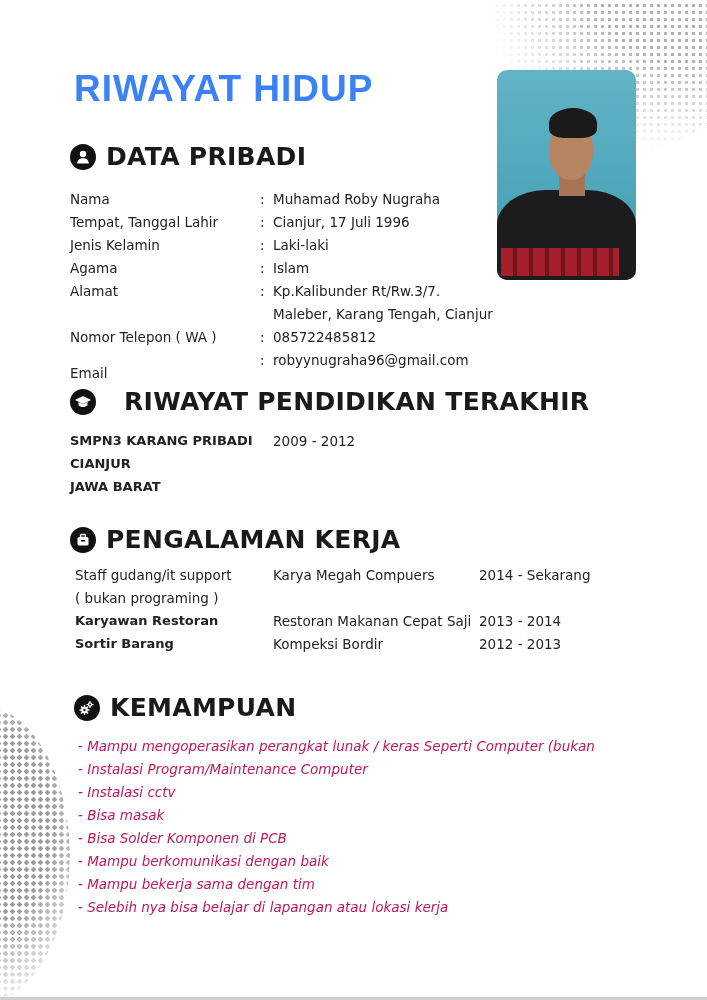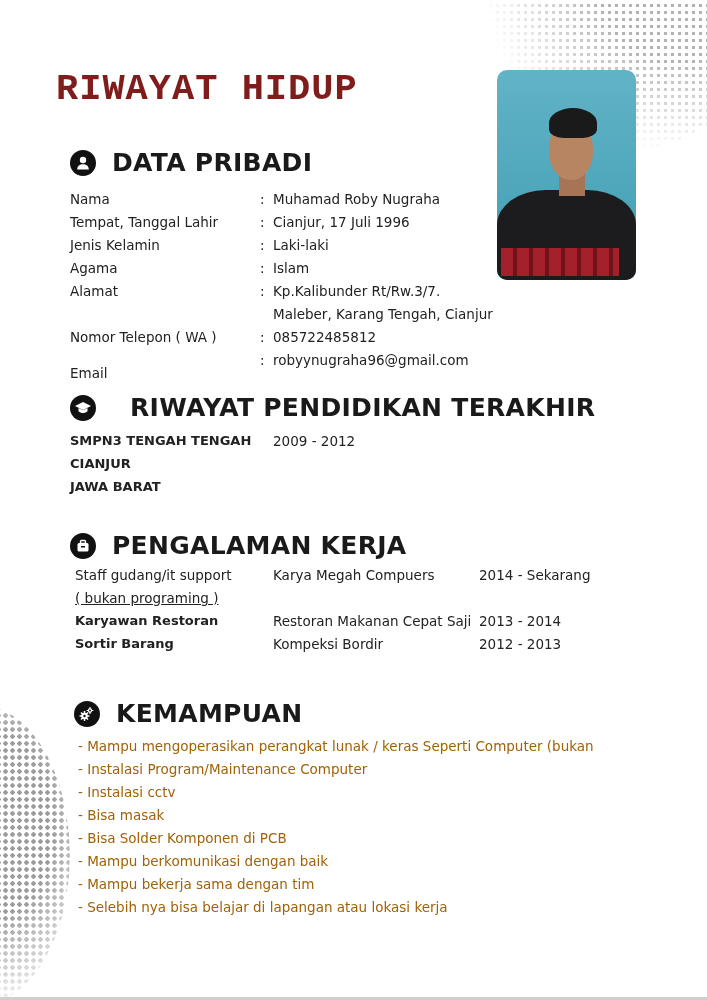--- a/index.html
+++ b/index.html
@@ -20,23 +20,23 @@
     position: absolute; left: -110px; top: 705px; width: 180px; height: 300px;
     border-radius: 50%;
     background-image: radial-gradient(circle, #9c9c9c 2px, transparent 2.4px);
     background-size: 7px 7px;
     -webkit-mask-image: radial-gradient(ellipse at 60% 40%, rgba(0,0,0,1) 35%, rgba(0,0,0,0) 75%);
             mask-image: radial-gradient(ellipse at 60% 40%, rgba(0,0,0,1) 35%, rgba(0,0,0,0) 75%);
   }
   .bottom-line { position: absolute; left: 0; right: 0; bottom: 0; height: 3px; background: #cfcfcf; }
 
   .title {
-    position: absolute; left: 56px; top: 68px; margin: 0;
-    font-family: Liberation Mono, monospace; font-weight: bold; font-size: 37px;
-    color: #7f1d1d; letter-spacing: 1px;
+    position: absolute; left: 74px; top: 68px; margin: 0;
+    font-family: Liberation Sans, sans-serif; font-weight: bold; font-size: 37px;
+    color: #3b82f6; letter-spacing: 1px;
   }
   .photo {
     position: absolute; left: 497px; top: 70px; width: 139px; height: 210px;
     border-radius: 10px; overflow: hidden;
     background: linear-gradient(180deg, #62b3c6 0%, #4ea6bb 60%, #3f98ad 100%);
   }
   .photo .hair { position: absolute; left: 52px; top: 38px; width: 48px; height: 30px; background: #1a1a1a; border-radius: 50% 50% 30% 30%; }
   .photo .face { position: absolute; left: 52px; top: 52px; width: 44px; height: 58px; background: #b88563; border-radius: 45% 45% 48% 48%; }
   .photo .neck { position: absolute; left: 62px; top: 104px; width: 26px; height: 22px; background: #a77556; }
   .photo .shirt { position: absolute; left: 0; top: 120px; width: 139px; height: 100px; background: #1c1c1e; border-radius: 35% 35% 0 0; }
@@ -44,28 +44,28 @@
     background: repeating-linear-gradient(90deg, #b3202c 0 12px, #7a121b 12px 16px); opacity: .9; }
 
   .section-head {
     position: absolute; left: 70px; display: flex; align-items: center; gap: 10px;
   }
   .section-head .ic {
     width: 26px; height: 26px; border-radius: 50%; background: #111;
     display: flex; align-items: center; justify-content: center;
   }
   .section-head h2 {
-    margin: 6px; font-family: "DejaVu Sans", sans-serif; font-weight: bold;
+    margin: 0; font-family: "DejaVu Sans", sans-serif; font-weight: bold;
     font-size: 25px; color: #1a1a1a; letter-spacing: .3px;
   }
 
   .row { position: absolute; font-size: 13.5px; color: #222; white-space: nowrap; }
   .strong { font-weight: bold; font-size: 13px; }
 
-  .skills { position: absolute; left: 78px; top: 735px; width: 540px; font-size: 13.5px; line-height: 23px; color: #a16207; }
+  .skills { position: absolute; left: 78px; top: 735px; width: 540px; font-size: 13.5px; line-height: 23px; color: #be185d; font-style: italic; }
   .skills .item { white-space: nowrap; }
   .skills .cont { padding-left: 12px; }
 </style>
 </head>
 <body>
 
 <div class="halftone-tr"></div>
 <div class="halftone-bl"></div>
 <div class="bottom-line"></div>
 
@@ -124,40 +124,40 @@
   <span class="ic">
     <svg width="18" height="14" viewBox="0 0 18 14">
         <path d="M9 1 L17 5 L9 9 L1 5 Z" fill="#fff"></path>
         <path d="M4.5 7v3.2c1.2 1.2 2.8 1.8 4.5 1.8s3.3-.6 4.5-1.8V7L9 9.3z" fill="#fff"></path>
       </svg>
   </span>
   <h2>RIWAYAT PENDIDIKAN TERAKHIR</h2>
 </div>
 
 <div>
-  <div class="row strong" style="left:70px; top:433px;">SMPN3 TENGAH TENGAH</div>
+  <div class="row strong" style="left:70px; top:433px;">SMPN3 KARANG PRIBADI</div>
   <div class="row strong" style="left:70px; top:456px;">CIANJUR</div>
   <div class="row strong" style="left:70px; top:479px;">JAWA BARAT</div>
   <div class="row" style="left:273px; top:433px;">2009 - 2012</div>
 </div>
 
 <div class="section-head" style="top:525px;">
   <span class="ic">
     <svg width="16" height="16" viewBox="0 0 16 16">
         <rect x="5.5" y="2.5" width="5" height="3" rx="1" fill="none" stroke="#fff" stroke-width="1.4"></rect>
         <rect x="2.5" y="5" width="11" height="8.5" rx="1.5" fill="#fff"></rect>
         <rect x="6" y="8" width="4" height="1.5" fill="#111"></rect>
       </svg>
   </span>
   <h2>PENGALAMAN KERJA</h2>
 </div>
 
 <div>
   <div class="row" style="left:75px; top:567px;">Staff gudang/it support</div>
-  <div class="row" style="left:75px; top:590px;text-decoration:underline;">( bukan programing )</div>
+  <div class="row" style="left:75px; top:590px;">( bukan programing )</div>
   <div class="row" style="left:273px; top:567px;">Karya Megah Compuers</div>
   <div class="row" style="left:479px; top:567px;">2014 - Sekarang</div>
 
   <div class="row" style="left:75px; top:613px; font-weight:bold; font-size:13px;">Karyawan Restoran</div>
   <div class="row" style="left:273px; top:613px;">Restoran Makanan Cepat Saji</div>
   <div class="row" style="left:479px; top:613px;">2013 - 2014</div>
 
   <div class="row" style="left:75px; top:636px; font-weight:bold; font-size:13px;">Sortir Barang</div>
   <div class="row" style="left:273px; top:636px;">Kompeksi Bordir</div>
   <div class="row" style="left:479px; top:636px;">2012 - 2013</div>

